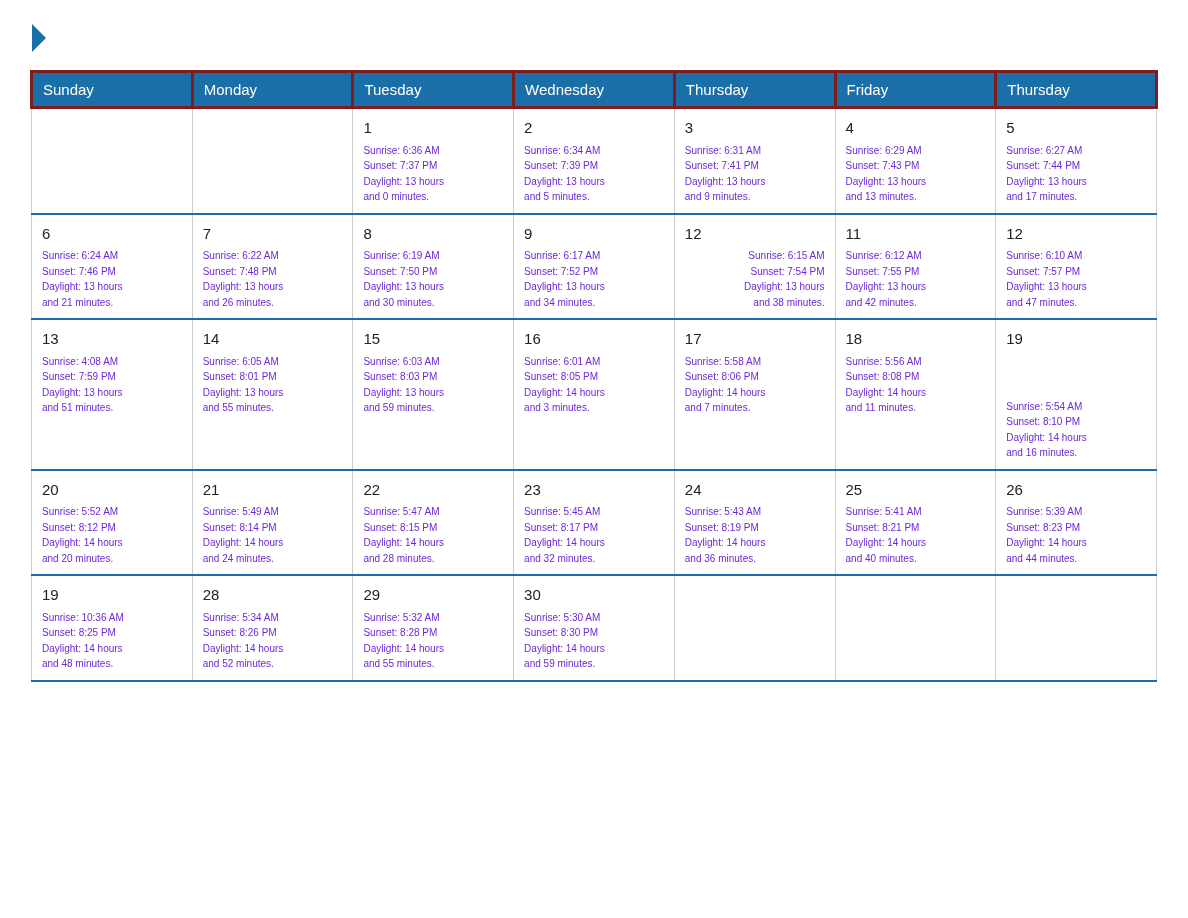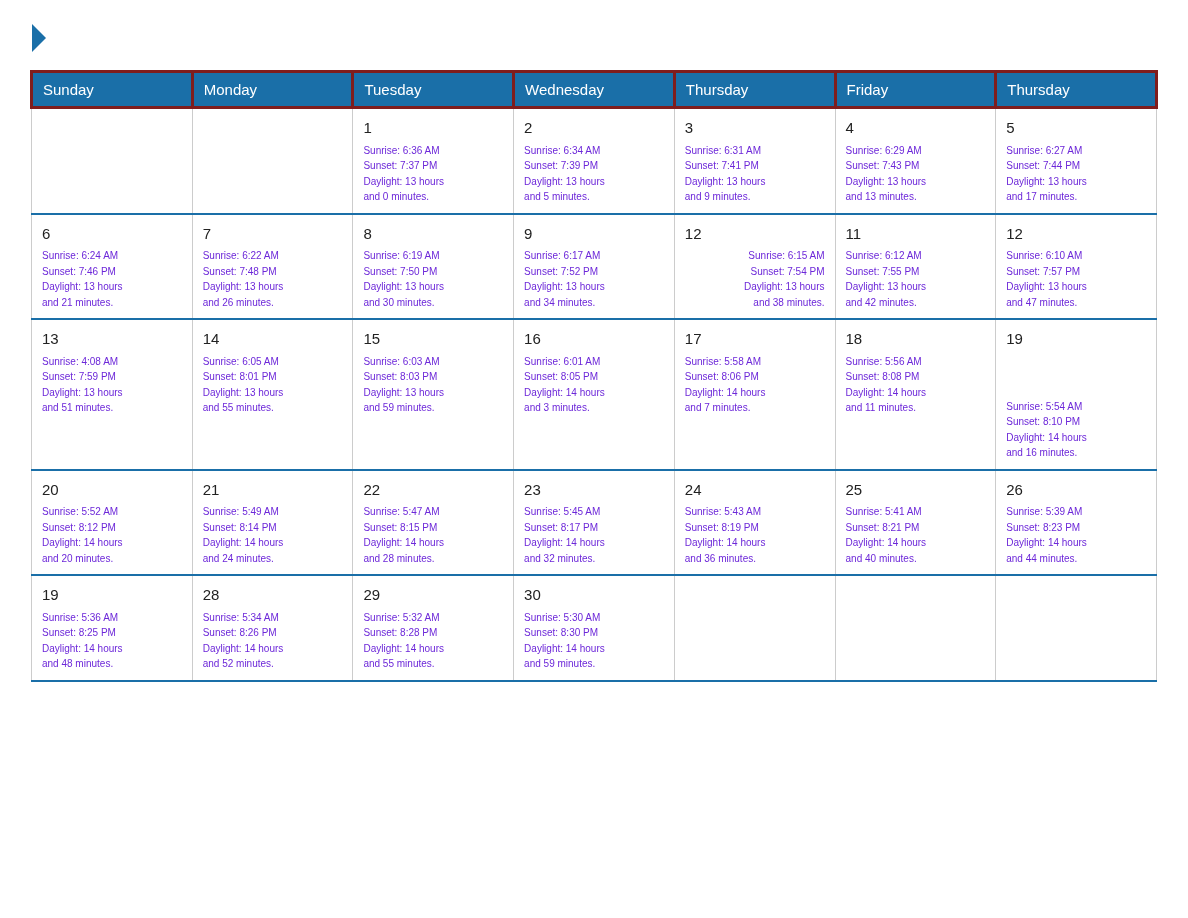--- a/index.html
+++ b/index.html
@@ -320,21 +320,21 @@
           <span class="day-number">26</span>
           <div class="day-info" style="white-space: pre-line;">Sunrise: 5:39 AM
 Sunset: 8:23 PM
 Daylight: 14 hours
 and 44 minutes.</div>
         </td>
       </tr>
       <tr>
         <td>
           <span class="day-number">19</span>
-          <div class="day-info" style="white-space: pre-line;">Sunrise: 5:36 AM
+          <div class="day-info" style="white-space: pre-line;">Sunrise: 10:36 AM
 Sunset: 8:25 PM
 Daylight: 14 hours
 and 48 minutes.</div>
         </td>
         <td>
           <span class="day-number">28</span>
           <div class="day-info" style="white-space: pre-line;">Sunrise: 5:34 AM
 Sunset: 8:26 PM
 Daylight: 14 hours
 and 52 minutes.</div>

